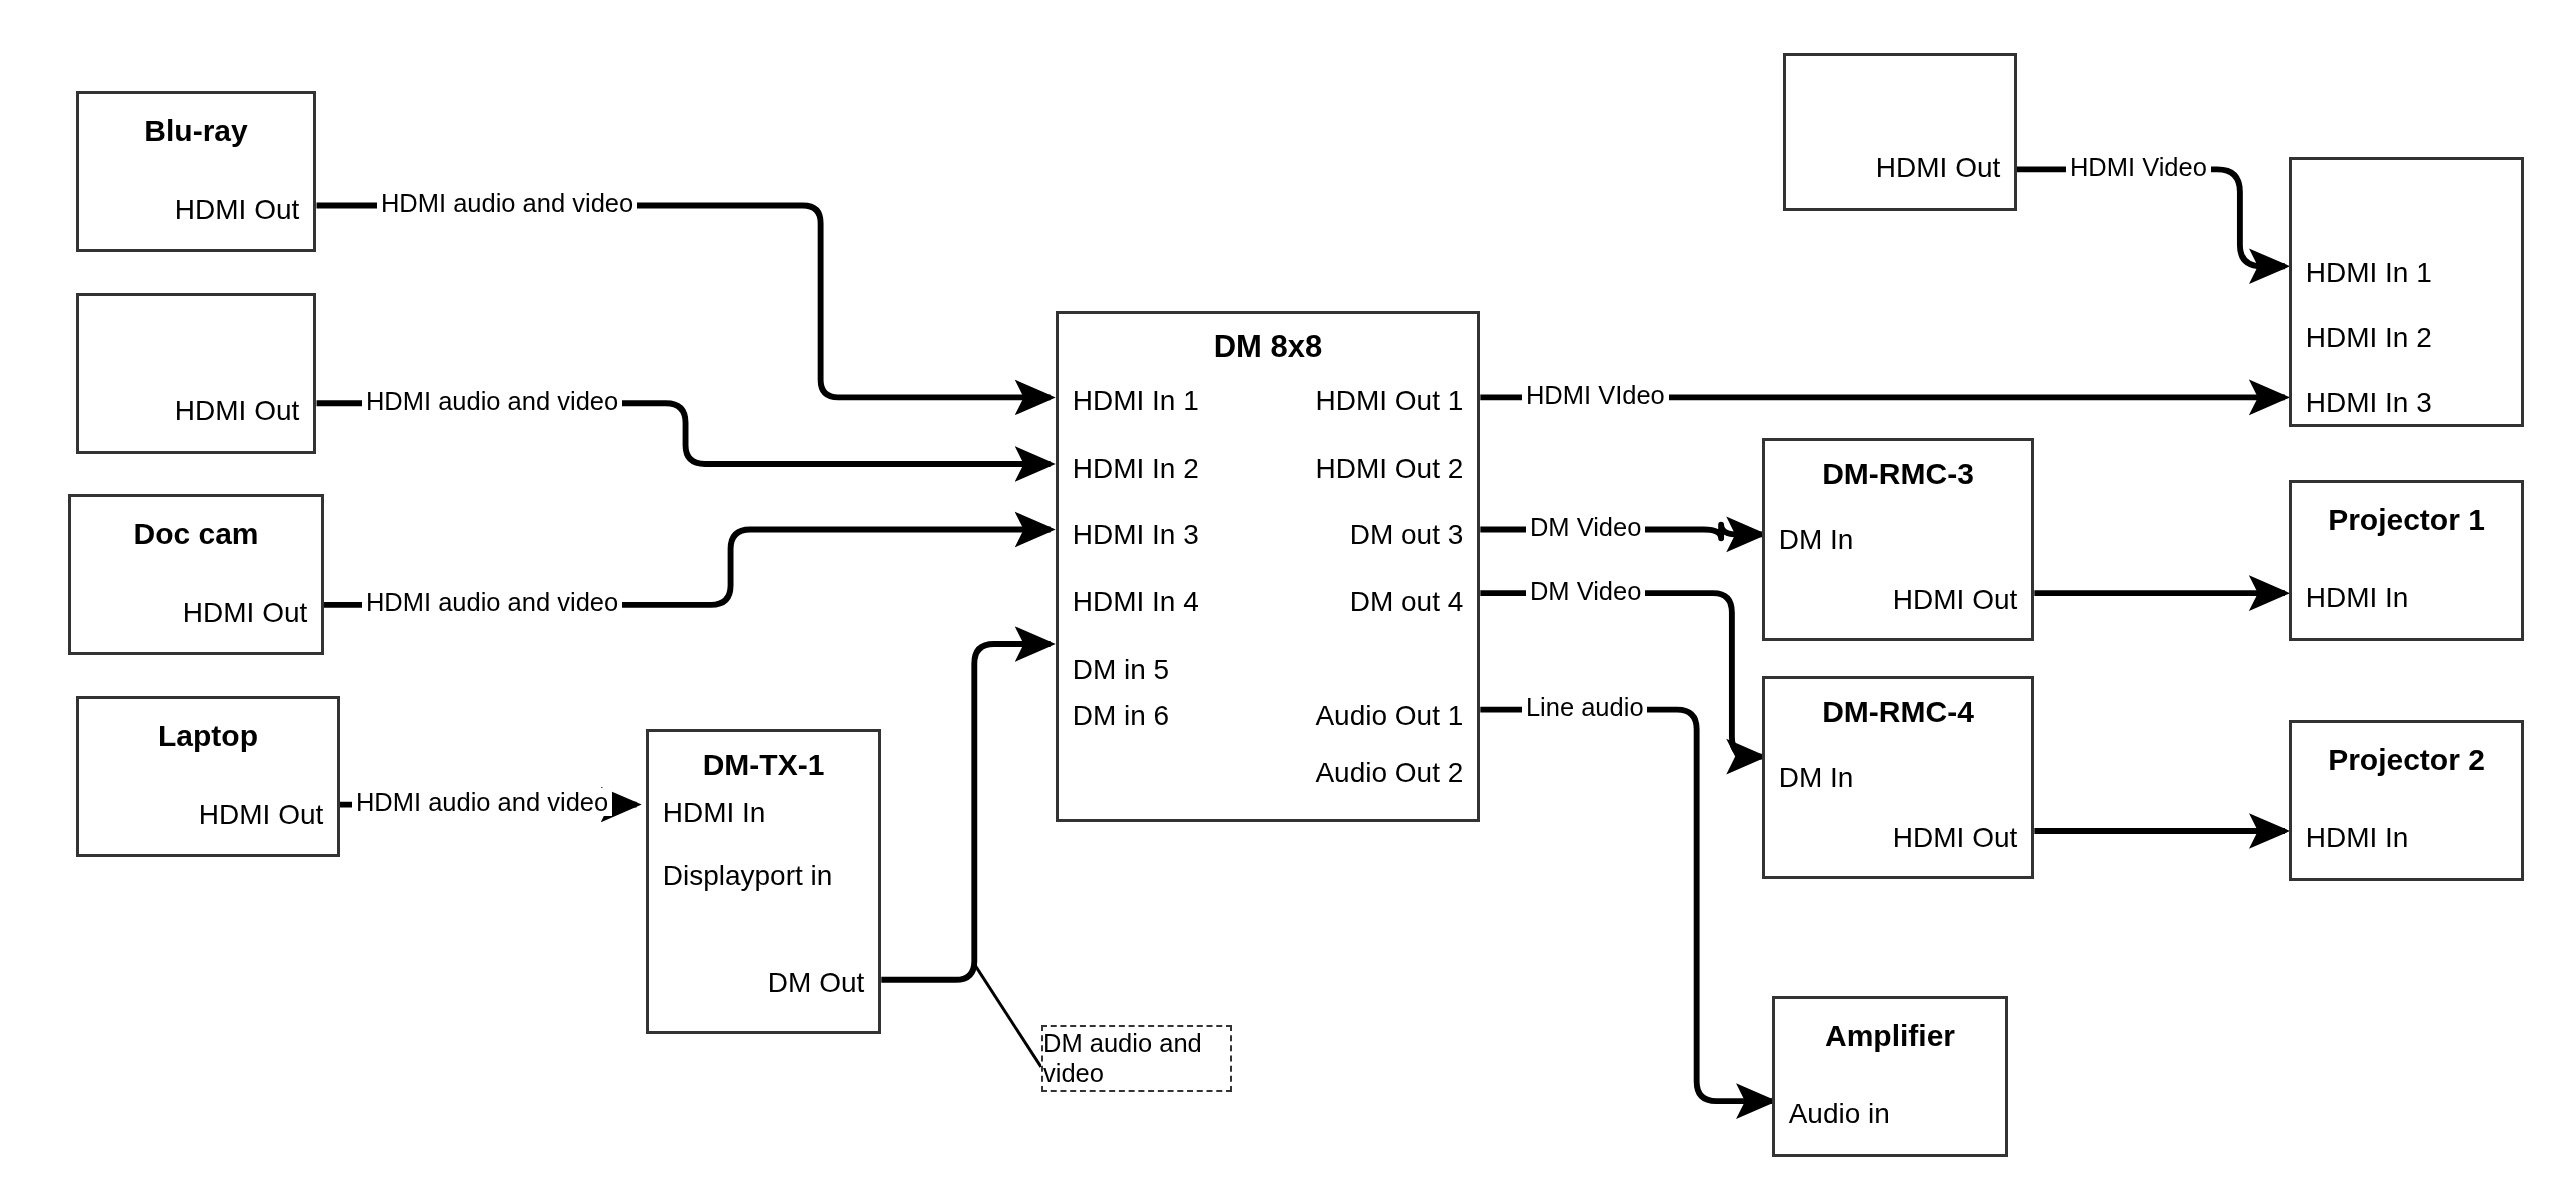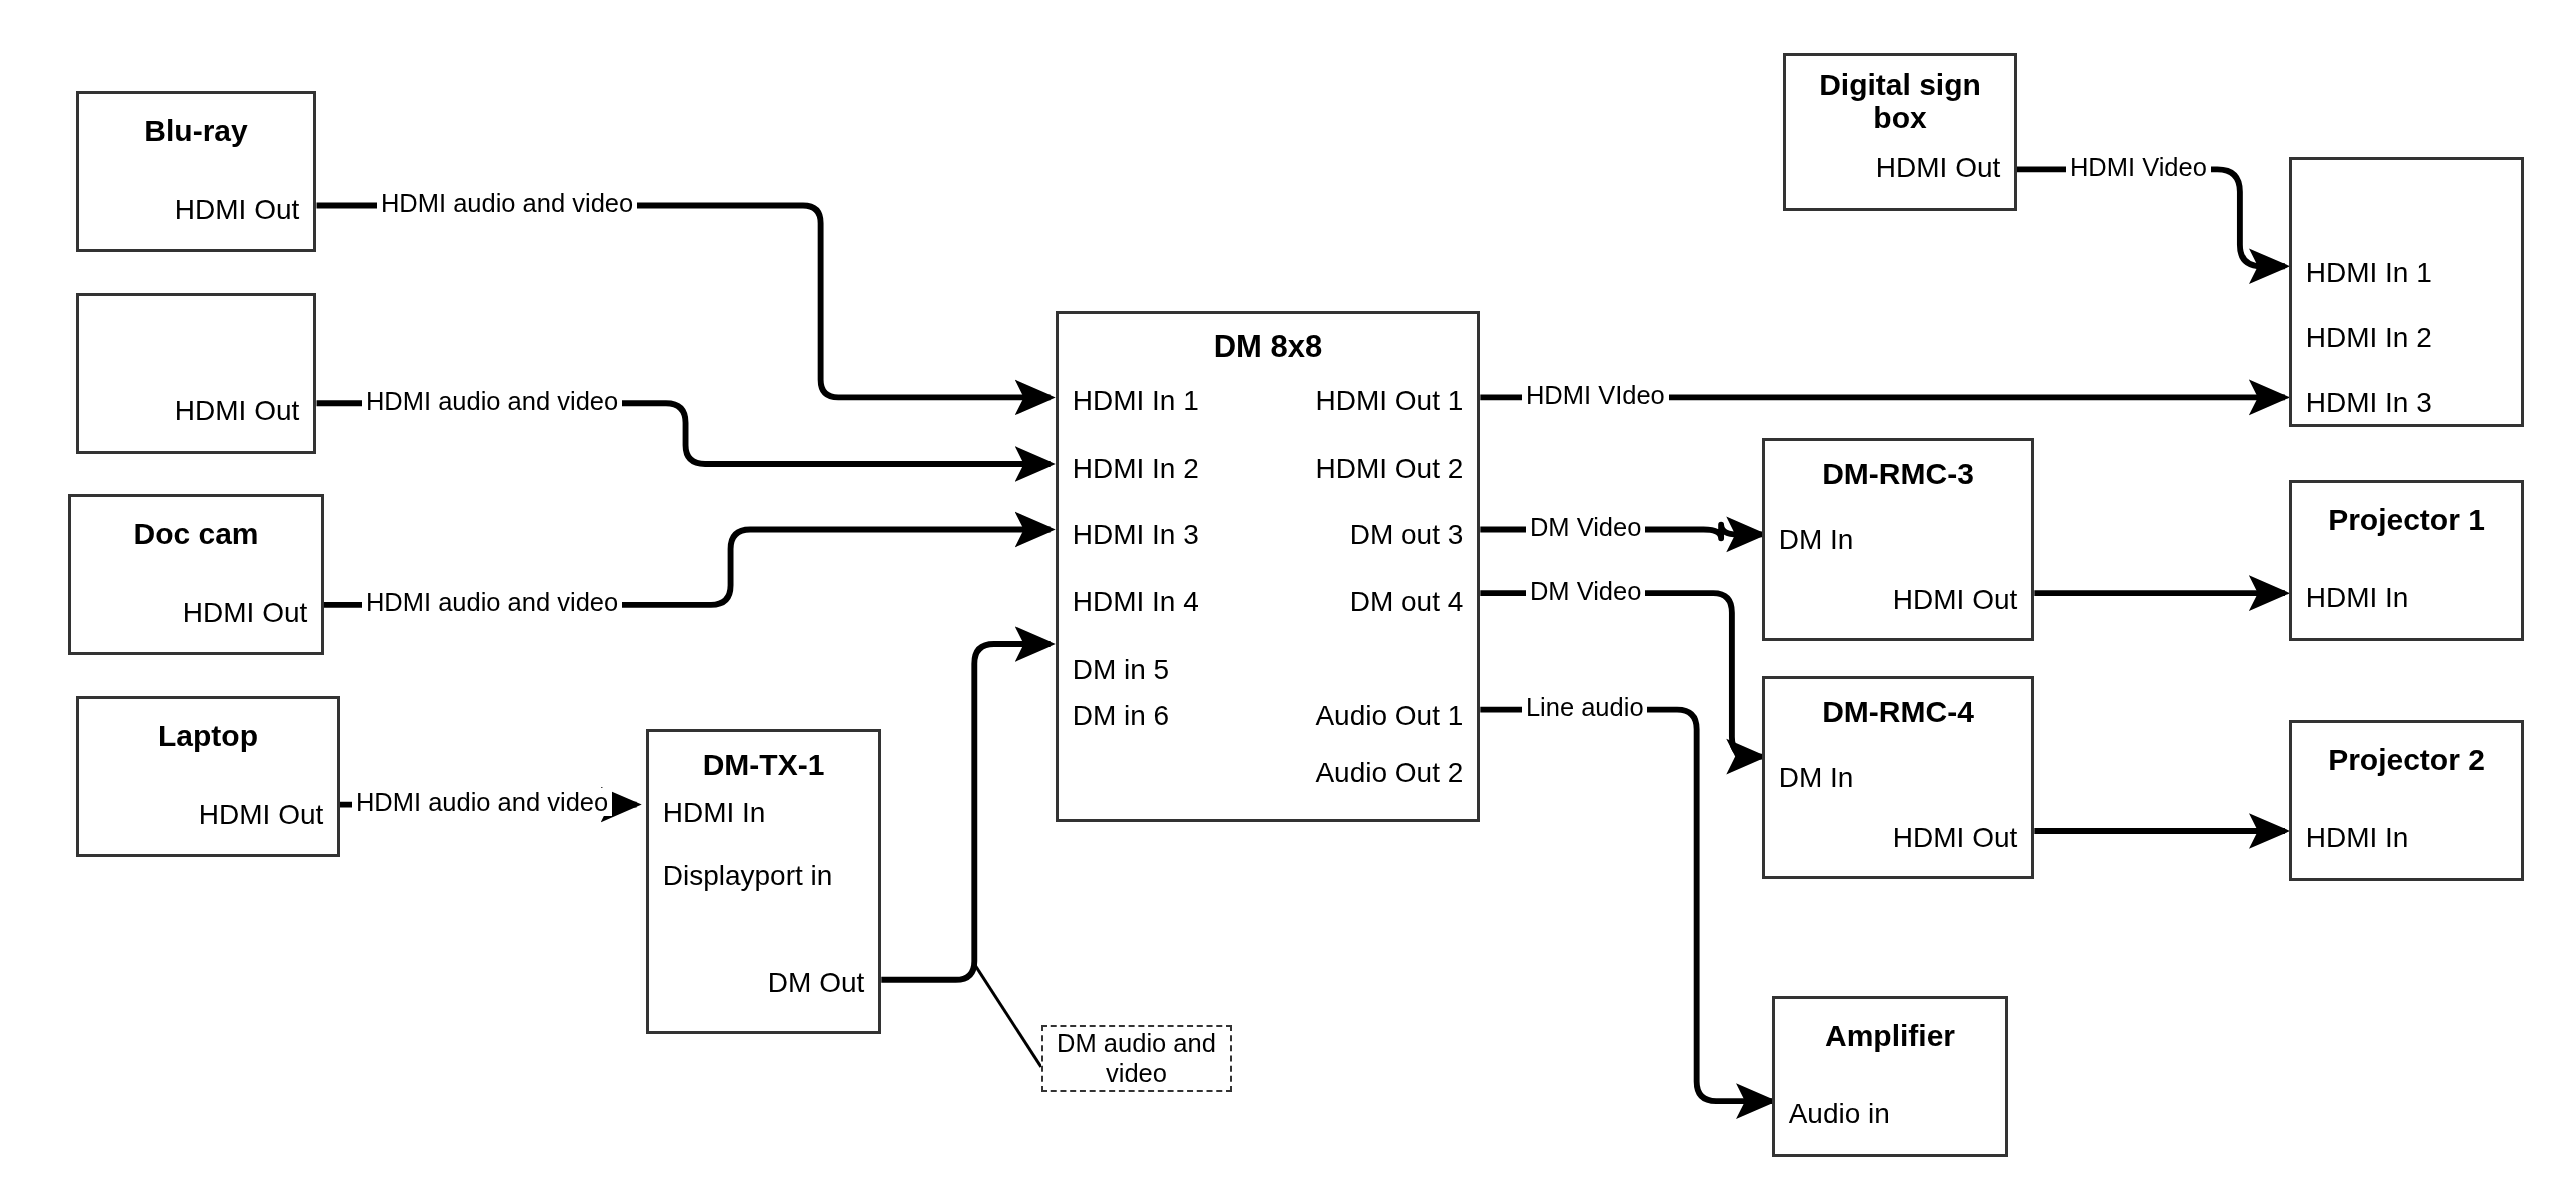--- a/index.html
+++ b/index.html
@@ -19,21 +19,21 @@
   .port{position:absolute;color:#000;white-space:nowrap;line-height:1;}
   .port.l{left:13.7px;text-align:right;}
   .port.r{right:13.7px;text-align:right;}
 
   .edge-label{
     position:absolute;color:#000;white-space:nowrap;line-height:1.1;
     background:#ffffff;padding:0 3.9px;
   }
   .note{
     position:absolute;box-sizing:border-box;border:2px dashed #333333;
-    background:#fff;color:#000;text-align:center;line-height:1.15;
+    background:#fff;color:#000;text-align:left;line-height:1.15;
     display:flex;align-items:center;justify-content:center;
   }
 </style>
 </head>
 <body>
 
 <div id="stage">
 
   <svg id="wires" viewBox="0 0 2631 1227" xmlns="http://www.w3.org/2000/svg">
     <defs>
@@ -109,21 +109,20 @@
 
     <div class="port r" style="top:73px;font-size:28px;">HDMI Out 1</div>
     <div class="port r" style="top:141px;font-size:28px;">HDMI Out 2</div>
     <div class="port r" style="top:207px;font-size:28px;">DM out 3</div>
     <div class="port r" style="top:274px;font-size:28px;margin-left:32px;">DM out 4</div>
     <div class="port r" style="top:388px;font-size:28px;">Audio Out 1</div>
     <div class="port r" style="top:445px;font-size:28px;">Audio Out 2</div>
   </div>
 
   <div class="node" style="left:1783px;top:53px;width:234px;height:158px;">
-    <div class="title" style="top:11.7px;font-size:30px;padding:0 29px;">Digital sign box</div>
     <div class="port r" style="top:98px;font-size:28px;">HDMI Out</div>
   </div>
 
   <div class="node" style="left:2289px;top:157px;width:235px;height:270px;">
     <div class="port l" style="top:99px;font-size:28px;">HDMI In 1</div>
     <div class="port l" style="top:164px;font-size:28px;">HDMI In 2</div>
     <div class="port l" style="top:229px;font-size:28px;">HDMI In 3</div>
   </div>
 
   <div class="node" style="left:1762px;top:438px;width:272px;height:203px;">

